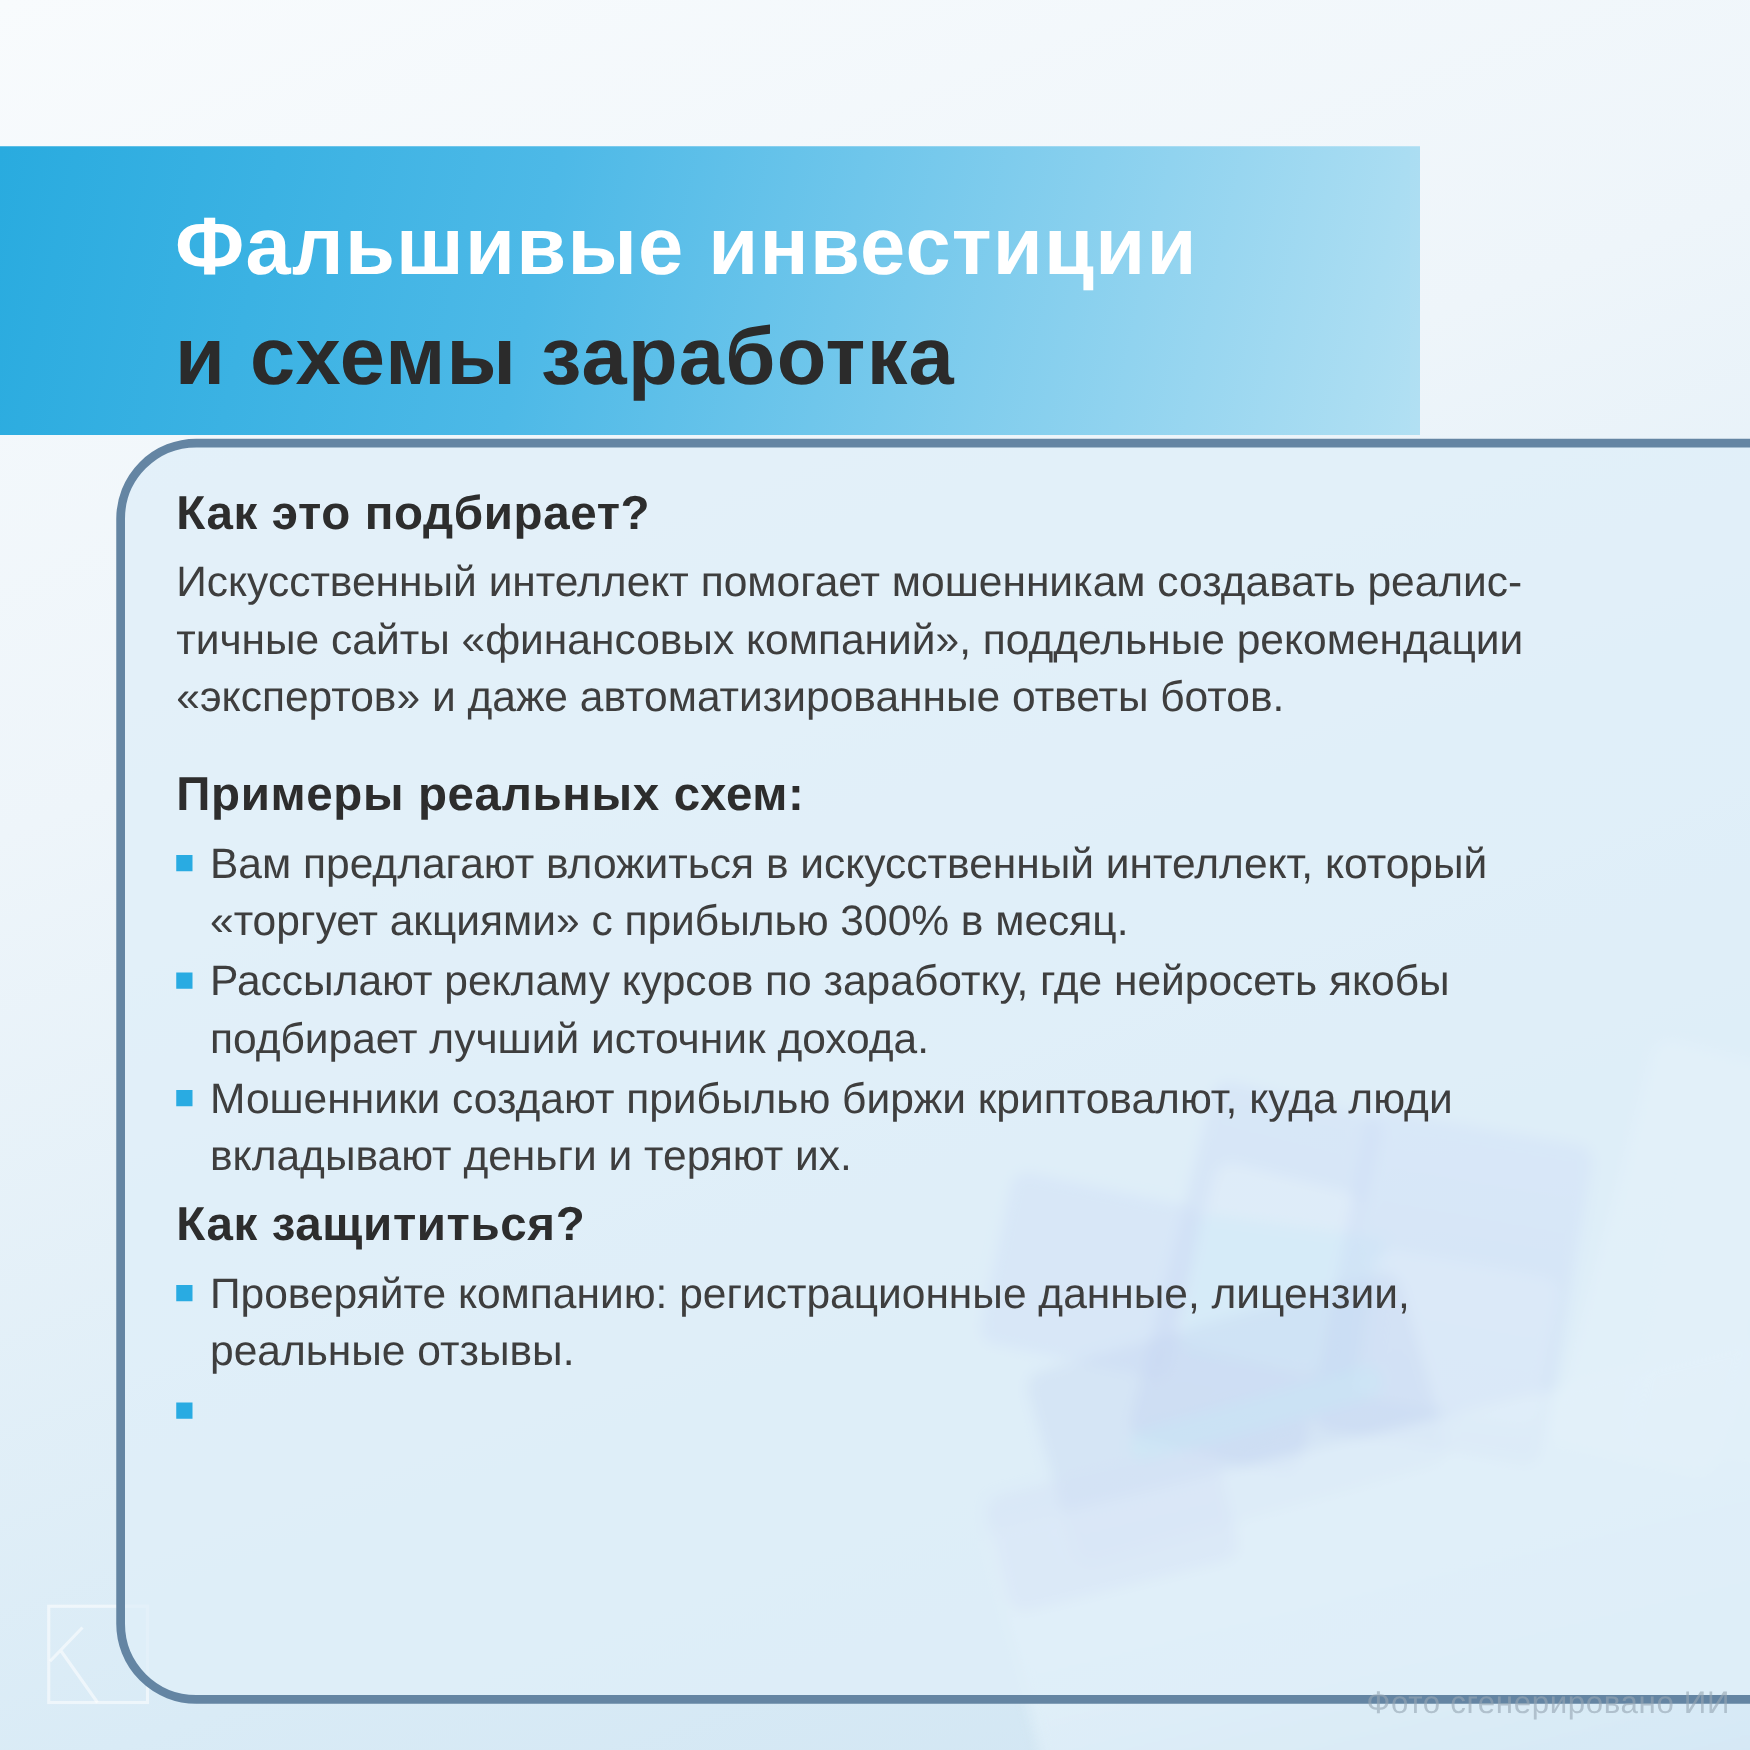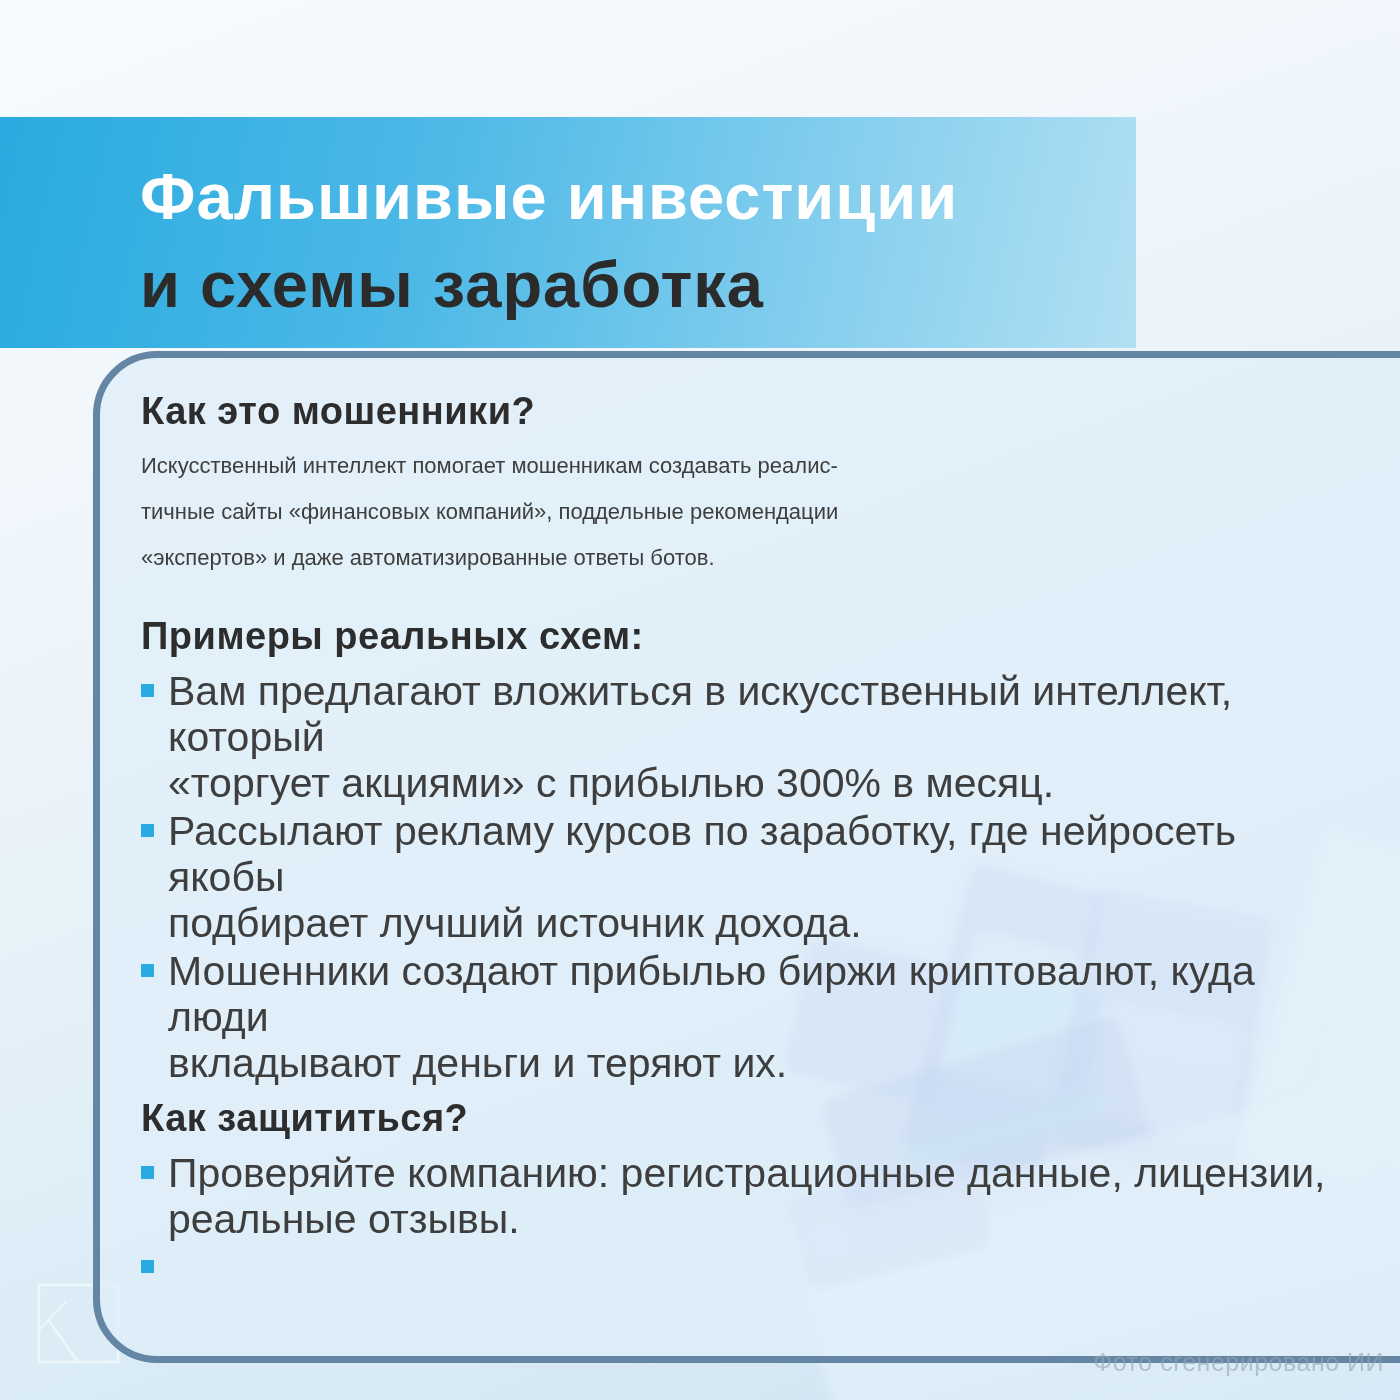--- a/index.html
+++ b/index.html
@@ -48,25 +48,25 @@
   .card{
     position:absolute;left:93px;top:351px;width:1380px;height:1012px;
     border:7px solid var(--card-border);
     border-radius:64px 0 0 64px;
     background:rgba(223,238,249,0.78);
     padding:30px 120px 0 41px;
   }
   h2{font-size:38px;line-height:46px;font-weight:700;color:var(--heading);letter-spacing:.5px;margin:0;}
   .h2-s2{margin-top:32px;}
   .h2-s3{margin-top:9px;}
-  .para{font-size:22px;line-height:46px;color:var(--body);margin:9px 0 3px;white-space:pre-line;}
+  .para{font-size:34px;line-height:46px;color:var(--body);margin:9px 0 3px;white-space:pre-line;}
   ul.bullets{list-style:none;margin:9px 0 0;padding:0;}
   ul.bullets li{display:flex;align-items:flex-start;margin:0 0 2px;}
   .bullet-square{flex:0 0 auto;width:13px;height:13px;background:var(--accent);margin:16px 14px 0 0;}
-  .bullet-text{font-size:41px;line-height:46px;color:var(--body);white-space:pre-line;}
+  .bullet-text{font-size:34px;line-height:46px;color:var(--body);white-space:pre-line;}
 
   
   .logo{position:absolute;left:37px;top:1283px;}
   .watermark{
     position:absolute;right:16px;top:1348px;font-size:25px;letter-spacing:.5px;
     color:rgba(150,166,179,0.62);
   }
 </style>
 </head>
 <body>
@@ -94,21 +94,21 @@
 
 <header class="header-band" style="background: linear-gradient(102deg, rgb(41, 171, 223) 0%, rgb(77, 185, 231) 38%, rgb(178, 224, 243) 100%); padding-left: 12px;">
   <h1 class="title">
     <span class="line1" style="color: rgb(255, 255, 255);">Фальшивые инвестиции</span>
     <span class="line2" style="color: rgb(43, 43, 43);">и схемы заработка</span>
   </h1>
 </header>
 
 <main class="card">
 
-  <h2 class="h2-s1">Как это мошенники?</h2>
+  <h2 class="h2-s1">Как это подбирает?</h2>
   <p class="para">Искусственный интеллект помогает мошенникам создавать реалис-
 тичные сайты «финансовых компаний», поддельные рекомендации
 «экспертов» и даже автоматизированные ответы ботов.</p>
 
   <h2 class="h2-s2">Примеры реальных схем:</h2>
   <ul class="bullets">
     <li>
       <span class="bullet-square"></span>
       <span class="bullet-text">Вам предлагают вложиться в искусственный интеллект, который
 «торгует акциями» с прибылью 300% в месяц.</span>

